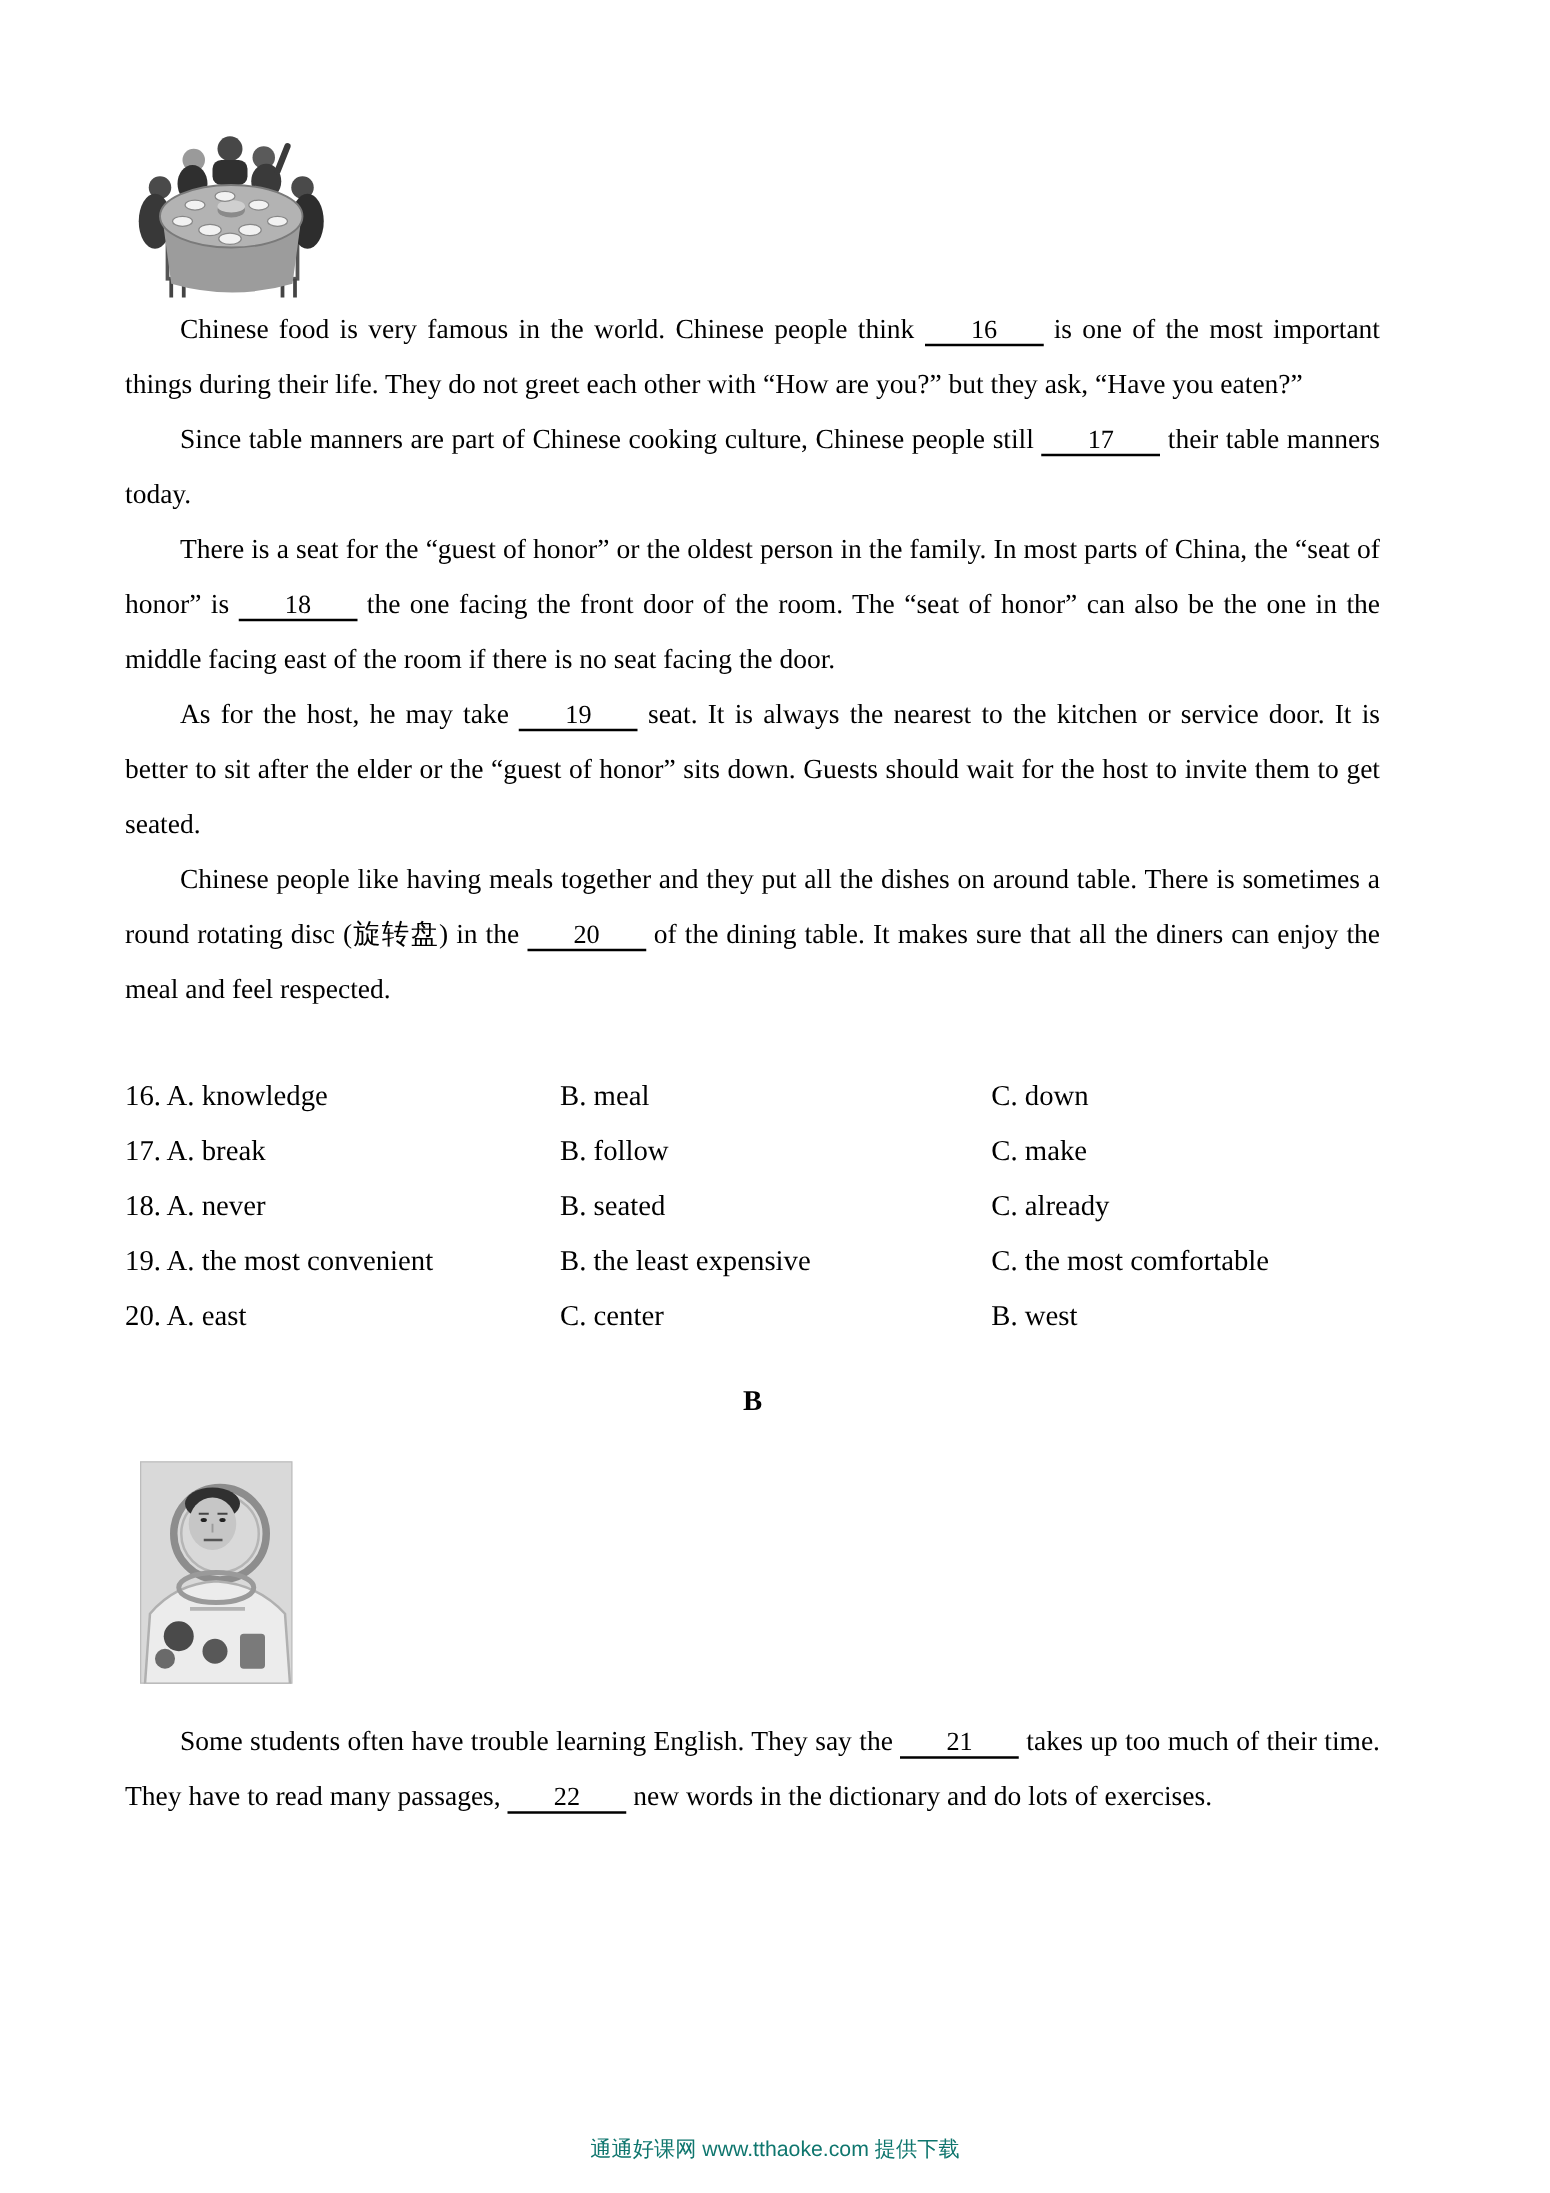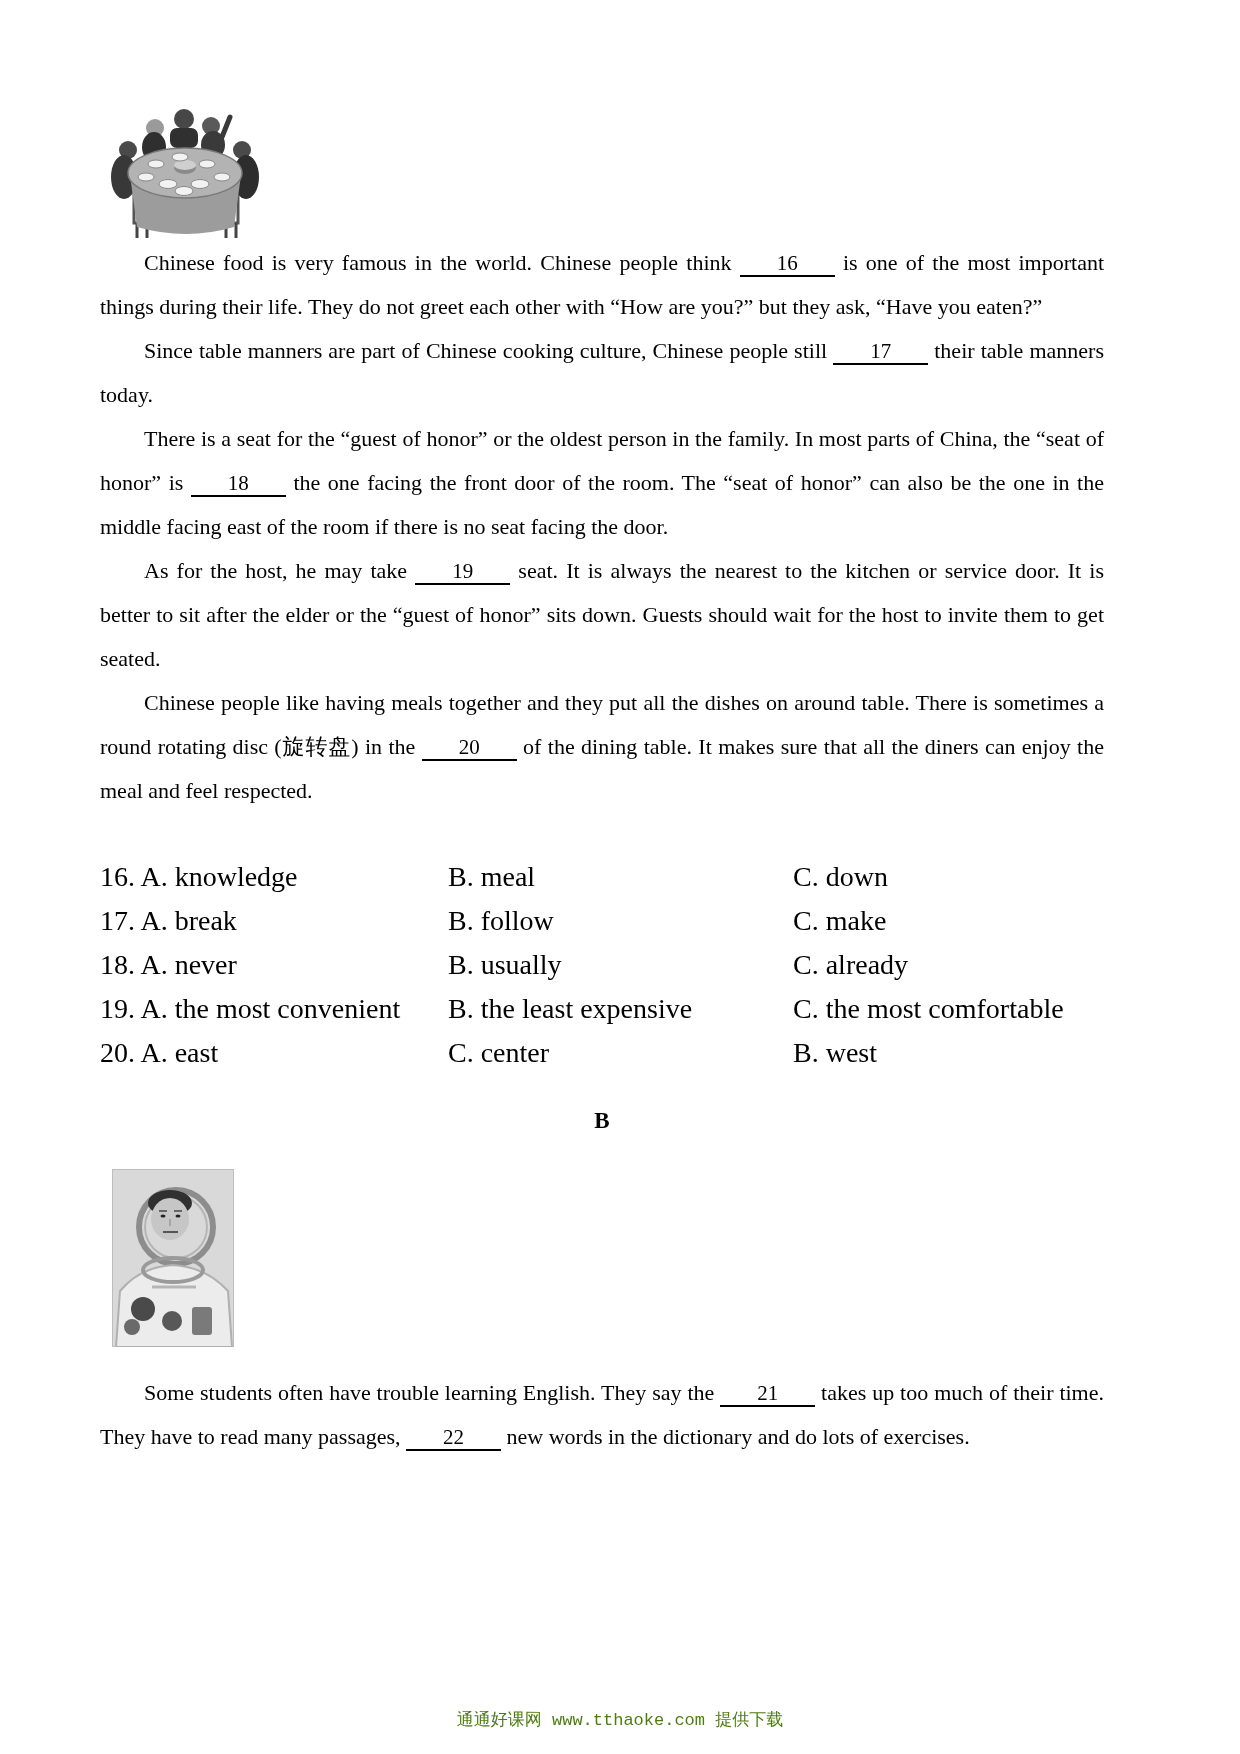--- a/index.html
+++ b/index.html
@@ -35,21 +35,21 @@
     border-bottom:2px solid #000;
     text-align:center;
     text-indent:0;
     line-height:24px;
     font-size:21px;
   }
   .options{margin-top:42px;}
   .opt-row{
     display:grid;
     grid-template-columns:348px 345px 1fr;
-    font-size:28px;
+    font-size:23px;
     line-height:44px;
   }
   .section-header{
     margin-top:24px;
     text-align:center;
     font-weight:bold;
     font-size:23px;
     line-height:44px;
   }
   .fig-astro{
@@ -58,22 +58,22 @@
     height:178px;
   }
   .passage-b{margin-top:24px;}
   .footer{
     position:absolute;
     left:0;
     top:1708px;
     width:100%;
     text-align:center;
     font-size:17px;
-    color:#4d7c0f;
-    font-family:Liberation Mono, monospace;
+    color:#0f766e;
+    font-family:Liberation Sans, sans-serif;
   }
 </style>
 </head>
 <body>
 
 <div class="page">
 
   <div class="fig-dining">
     <svg viewBox="0 0 152 146" width="152" height="146" xmlns="http://www.w3.org/2000/svg">
 
@@ -130,21 +130,21 @@
           <div>B. meal</div>
           <div>C. down</div>
         </div>
         <div class="opt-row">
           <div>17. A. break</div>
           <div>B. follow</div>
           <div>C. make</div>
         </div>
         <div class="opt-row">
           <div>18. A. never</div>
-          <div>B. usually</div>
+          <div>B. seated</div>
           <div>C. already</div>
         </div>
         <div class="opt-row">
           <div>19. A. the most convenient</div>
           <div>B. the least expensive</div>
           <div>C. the most comfortable</div>
         </div>
         <div class="opt-row">
           <div>20. A. east</div>
           <div>C. center</div>

